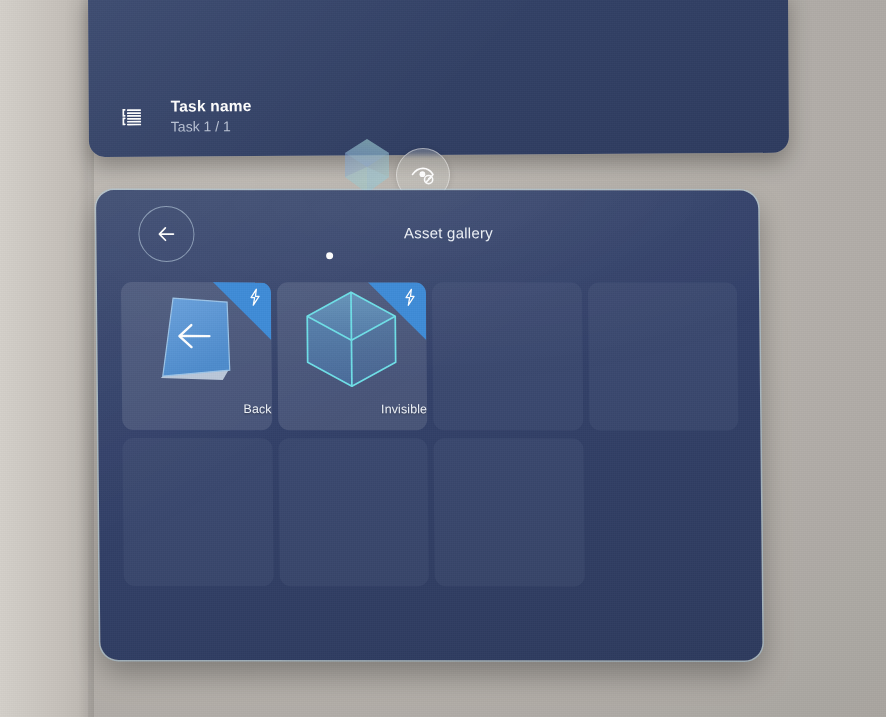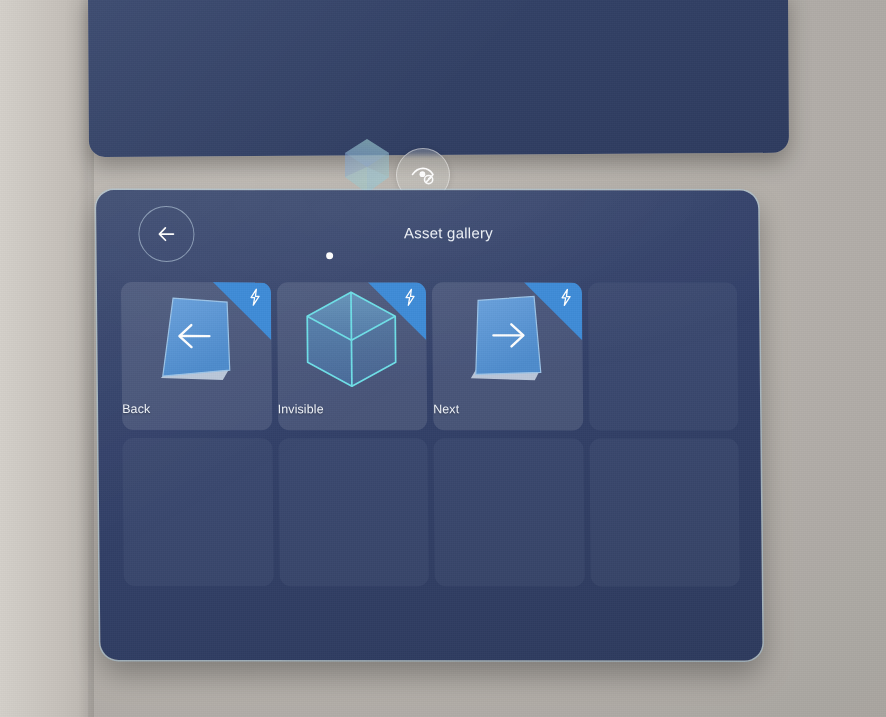--- a/index.html
+++ b/index.html
@@ -208,39 +208,57 @@
   .thumb{
     position:absolute;
     left:0; right:0; top:8px;
     height:96px;
     display:flex; align-items:center; justify-content:center;
   }
   .thumb svg{display:block;}
   .asset-label{
     position:absolute;
     left:0;right:0;bottom:14px;
-    text-align:left;
+    text-align:right;
     color:#f0f4fa;
     font-size:12.5px;
     font-weight:400;
     letter-spacing:.1px;
     text-shadow:0 1px 2px rgba(0,0,0,0.35);
   }
 </style>
 </head>
 <body>
 
 <div id="scene">
 
   <div class="wall-left"></div>
   <div class="wall-shadow"></div>
 
   <div id="task-panel">
     <div class="panel-sheen"></div>
 
+    <div class="task-row">
+      <svg class="task-icon" viewBox="0 0 26 26">
+        <g fill="none" stroke="#ffffff" stroke-width="1.7" stroke-linecap="round">
+          <path d="M4 6 L2.6 6 L2.6 12 L4 12"></path>
+          <path d="M4 14.5 L2.6 14.5 L2.6 20.5 L4 20.5"></path>
+          <line x1="7" y1="6.4" x2="19.5" y2="6.4"></line>
+          <line x1="7" y1="9.4" x2="19.5" y2="9.4"></line>
+          <line x1="7" y1="12.2" x2="19.5" y2="12.2"></line>
+          <line x1="7" y1="15.1" x2="19.5" y2="15.1"></line>
+          <line x1="7" y1="18.0" x2="19.5" y2="18.0"></line>
+          <line x1="7" y1="20.8" x2="19.5" y2="20.8"></line>
+        </g>
+      </svg>
+      <div class="task-texts">
+        <div class="task-title">Task name</div>
+        <div class="task-sub">Task 1 / 1</div>
+      </div>
+    </div>
   </div>
 
   <svg id="gem" viewBox="0 0 52 58">
     <defs>
       <linearGradient id="gemA" x1="0" y1="0" x2="1" y2="1">
         <stop offset="0%" stop-color="#7f9ed8"></stop>
         <stop offset="100%" stop-color="#9fd6d0"></stop>
       </linearGradient>
       <linearGradient id="gemB" x1="0" y1="0" x2="0" y2="1">
         <stop offset="0%" stop-color="#a8e0c8"></stop>
@@ -337,44 +355,20 @@
           </svg>
         </div>
         <div class="ribbon">
           <svg viewBox="0 0 14 18">
             <path d="M8.4 1 L3 9.4 L6.6 9.4 L5.2 17 L11 8.2 L7.4 8.2 Z" fill="none" stroke="#ffffff" stroke-width="1.3" stroke-linejoin="round"></path>
           </svg>
         </div>
         <div class="asset-label">Invisible</div>
       </div>
 
-      <div class="asset-cell">
-        <div class="thumb">
-          <svg width="86" height="96" viewBox="0 0 86 96">
-            <defs>
-              <linearGradient id="plateR" x1="0" y1="0" x2="0.4" y2="1">
-                <stop offset="0%" stop-color="#6ba2dd"></stop>
-                <stop offset="100%" stop-color="#4e8ccd"></stop>
-              </linearGradient>
-            </defs>
-            <path d="M12 78 L6 88 L70 90 L76 78 Z" fill="#cfdceb" opacity="0.85"></path>
-            <path d="M14 10 L70 6 L76 82 L11 84 Z" fill="url(#plateR)" stroke="#9cc4e8" stroke-width="1.2"></path>
-            <g fill="none" stroke="#ffffff" stroke-width="2.4" stroke-linecap="round" stroke-linejoin="round">
-              <line x1="29" y1="45" x2="58" y2="45"></line>
-              <polyline points="47,34 59,45 47,56"></polyline>
-            </g>
-          </svg>
-        </div>
-        <div class="ribbon">
-          <svg viewBox="0 0 14 18">
-            <path d="M8.4 1 L3 9.4 L6.6 9.4 L5.2 17 L11 8.2 L7.4 8.2 Z" fill="none" stroke="#ffffff" stroke-width="1.3" stroke-linejoin="round"></path>
-          </svg>
-        </div>
-        <div class="asset-label">Next</div>
-      </div>
 
       <div class="asset-cell empty"></div>
       <div class="asset-cell empty"></div>
       <div class="asset-cell empty"></div>
       <div class="asset-cell empty"></div>
       <div class="asset-cell empty"></div>
 
     </div>
   </div>
 

